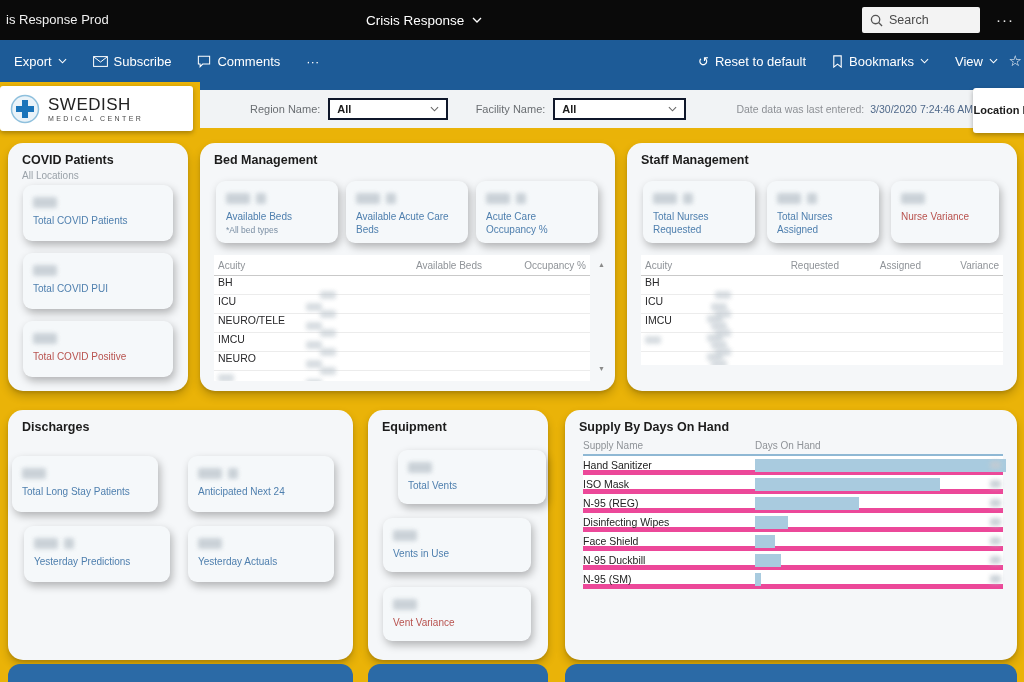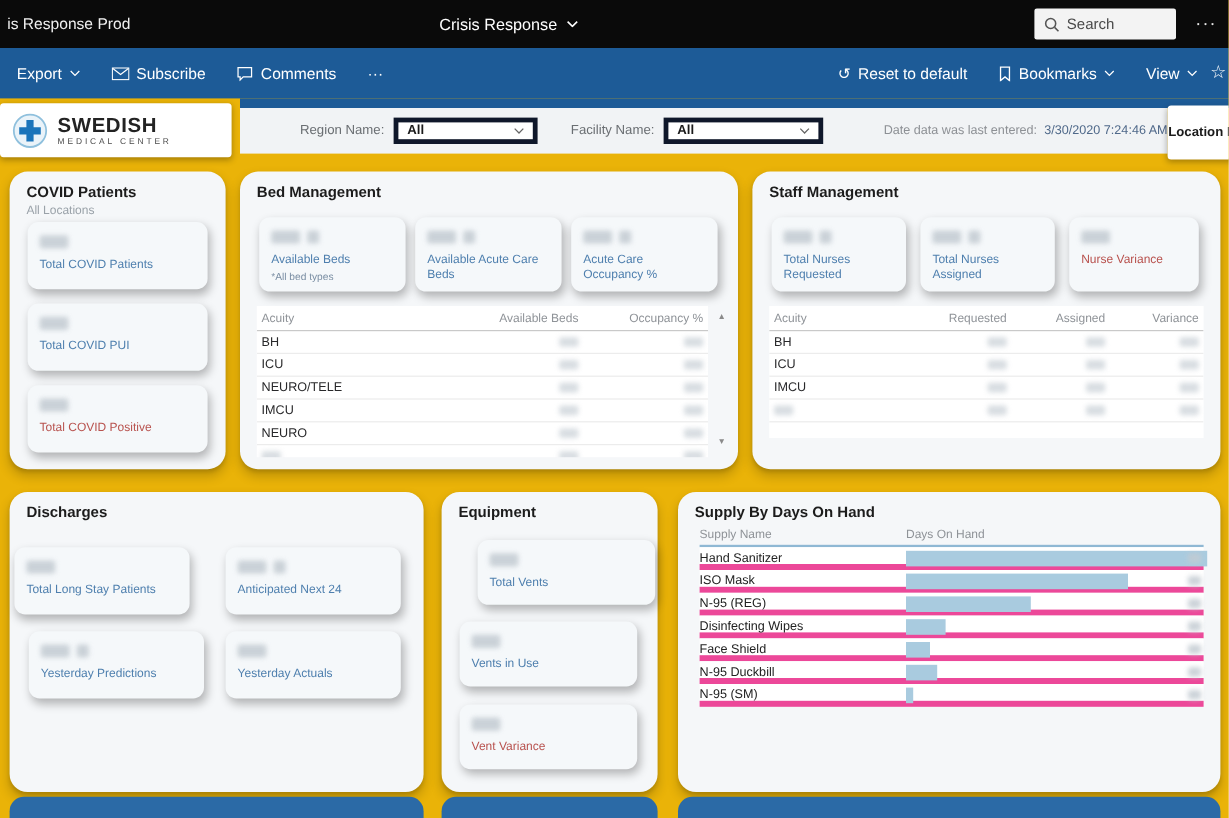--- a/index.html
+++ b/index.html
@@ -21,28 +21,28 @@
   .ab-left { position:absolute; left:14px; top:0; height:42px; display:flex; align-items:center; gap:26px; }
   .ab-right { position:absolute; right:26px; top:0; height:42px; display:flex; align-items:center; gap:26px; }
   .ab-item { display:flex; align-items:center; gap:6px; cursor:pointer; white-space:nowrap; }
   .ab-star { position:absolute; right:2px; top:0; line-height:42px; font-size:15px; cursor:pointer; }
   .glyph { font-size:13px; line-height:1; }
 
   
   .blue-strip { position:absolute; left:200px; top:82px; width:824px; height:8px; background:#1d5b97; }
   .filter-bar { position:absolute; left:200px; top:90px; width:773px; height:38px; background:#f1f3f5; display:flex; align-items:center; padding-left:50px; }
   .flt-label { font-size:11px; color:#6a6e72; white-space:nowrap; }
-  .select { width:150px; height:22px; background:#fff; border:4px solid #0f172a; display:flex; align-items:center; justify-content:space-between; padding:0 7px; margin-left:8px; font-weight:bold; font-size:11px; color:#1b1b1b; cursor:pointer; }
+  .select { width:150px; height:22px; background:#fff; border:2px solid #0f172a; display:flex; align-items:center; justify-content:space-between; padding:0 7px; margin-left:8px; font-weight:bold; font-size:11px; color:#1b1b1b; cursor:pointer; }
   .select .chev { color:#666; }
   .flt-gap1 { margin-left:28px; }
   .date-label { margin-left:50px; font-size:10.5px; color:#8d9095; white-space:nowrap; }
   .date-value { margin-left:6px; font-size:10.5px; color:#50698a; white-space:nowrap; }
 
   .logo-card { position:absolute; left:0; top:86px; width:193px; height:45px; background:#fff; border-radius:3px; box-shadow:0 2px 5px rgba(0,0,0,.3); display:flex; align-items:center; padding-left:10px; gap:8px; }
-  .logo-t1 { font-size:17px; font-weight:bold; letter-spacing:.5px; color:#232323; line-height:1; }
+  .logo-t1 { font-size:17px; font-weight:normal; letter-spacing:.5px; color:#232323; line-height:1; }
   .logo-t2 { font-size:7px; letter-spacing:2.4px; color:#4a4a4a; margin-top:2px; }
 
   .loc-card { position:absolute; left:973px; top:88px; width:86px; height:45px; background:#fff; border-radius:3px; box-shadow:0 2px 5px rgba(0,0,0,.3); display:flex; align-items:center; justify-content:center; text-align:center; font-weight:bold; font-size:11px; color:#1b1b1b; line-height:1.3; cursor:pointer; }
 
   
   .card { position:absolute; background:#f5f7f9; border-radius:15px; box-shadow:0 2px 3px rgba(0,0,0,.10), 0 5px 10px rgba(0,0,0,.20); }
   .card-title { position:absolute; left:14px; top:10px; font-size:12.5px; font-weight:bold; color:#1c1c1c; }
   .card-sub { position:absolute; left:14px; top:27px; font-size:10px; color:#9aa2a9; }
 
   .tile { position:absolute; background:#f5f8fa; border-radius:9px; box-shadow:2px 4px 8px rgba(0,0,0,.28); padding:8px 10px; cursor:pointer; }
@@ -52,21 +52,21 @@
   .red { color:#b8524e; }
 
   .redact { display:inline-block; background:#c3cbd2; border-radius:2px; filter:blur(2px); opacity:.85; vertical-align:middle; }
   .kpi-redact { width:24px; height:11px; }
   .kpi-redact.sm { width:10px; margin-left:6px; }
   .cell-redact { width:16px; height:8px; opacity:.65; }
 
   
   .tbl { position:absolute; background:#fff; overflow:hidden; }
   .thead { display:flex; align-items:center; height:21px; border-bottom:1px solid #c9c9c9; color:#8f9398; font-size:10px; padding:0 4px; }
-  .trow { display:flex; align-items:center; height:19px; border-bottom:1px solid #ececec; font-size:10.5px; color:#28282a; padding:0 4px; cursor:pointer; }
+  .trow { display:flex; align-items:flex-start; height:19px; border-bottom:1px solid #ececec; font-size:10.5px; color:#28282a; padding:0 4px; cursor:pointer;flex-direction:column; }
   .c-name { flex:1; text-align:left; white-space:nowrap; }
   .c-r { text-align:right; }
   .scroll-arrow { position:absolute; font-size:7px; color:#8a8a8a; cursor:pointer; }
 
   
   .stbl { position:absolute; left:18px; top:26px; width:420px; background:transparent; }
   .shead { position:relative; height:20px; line-height:20px; color:#8f9398; font-size:10px; border-bottom:2px solid #8fb8d4; }
   .shead .h2 { position:absolute; left:172px; top:0; }
   .srow { position:relative; height:19px; line-height:19px; border-bottom:5px solid #ec4899; font-size:10.5px; color:#222; background:#fff; cursor:pointer; }
   .s-bar { position:absolute; left:172px; top:3px; height:13px; background:#a9cbdf; }

